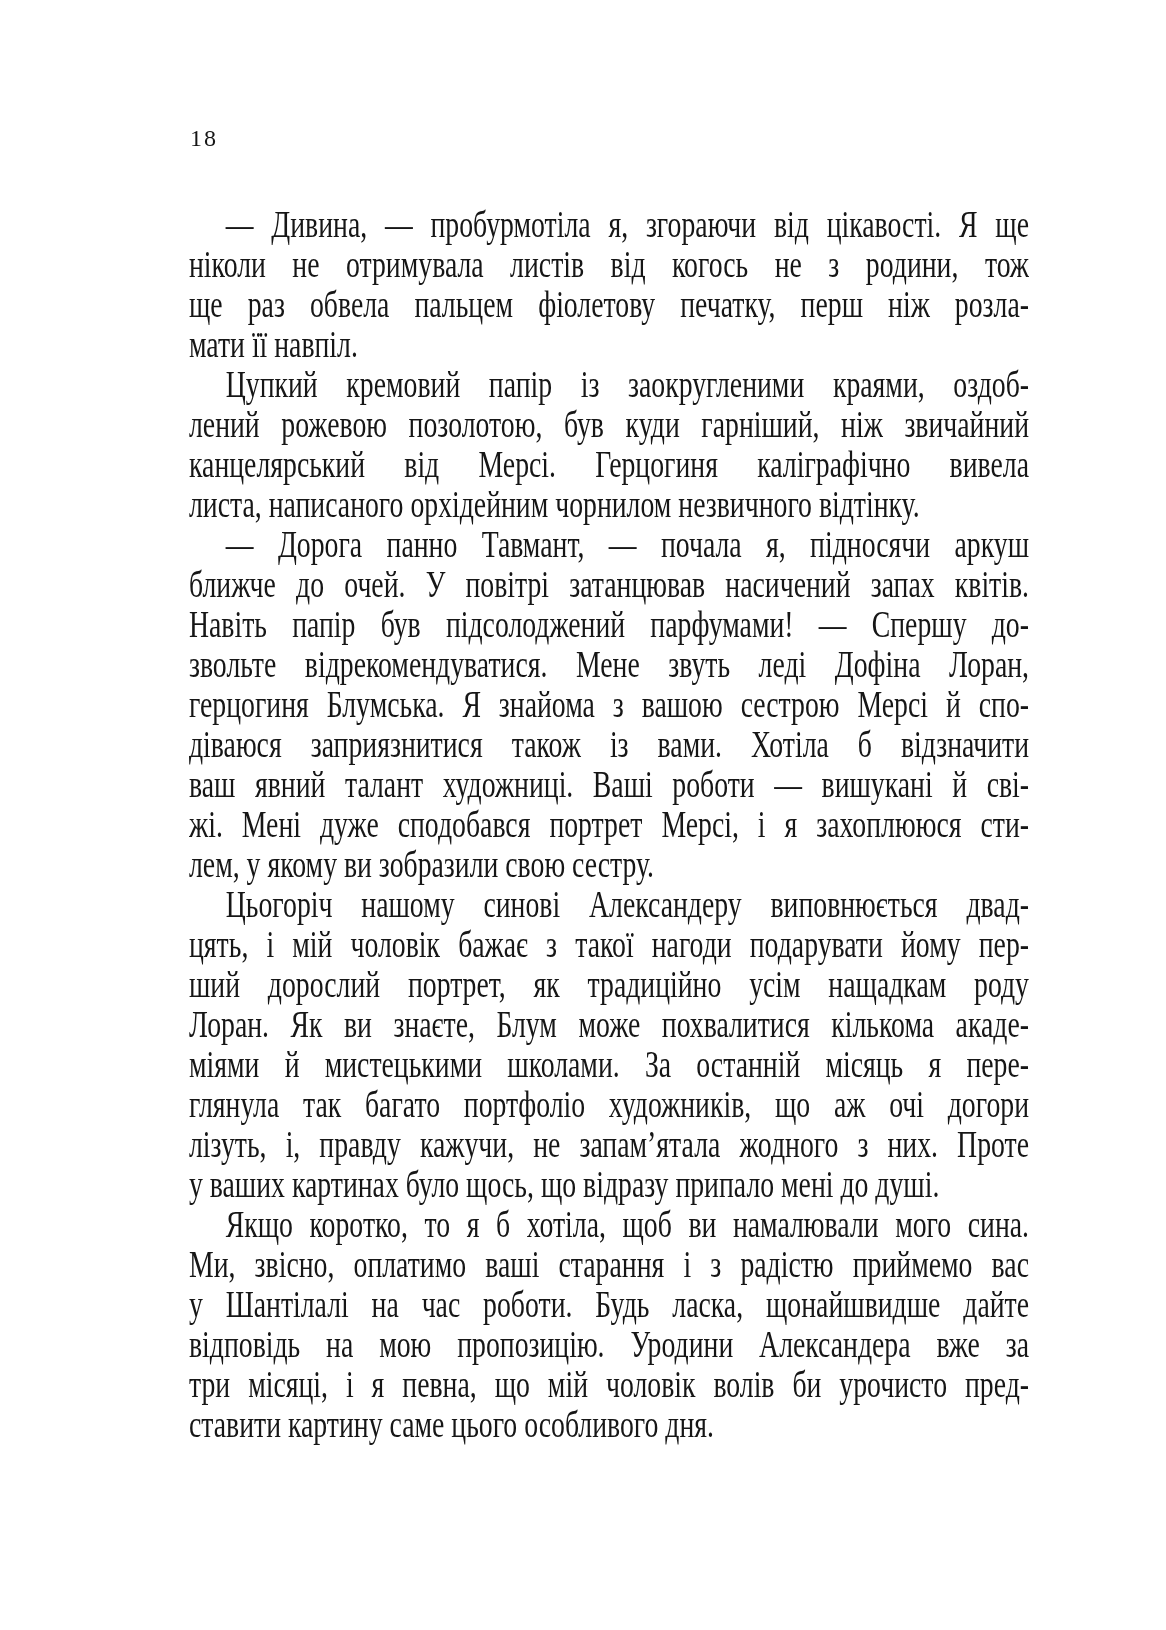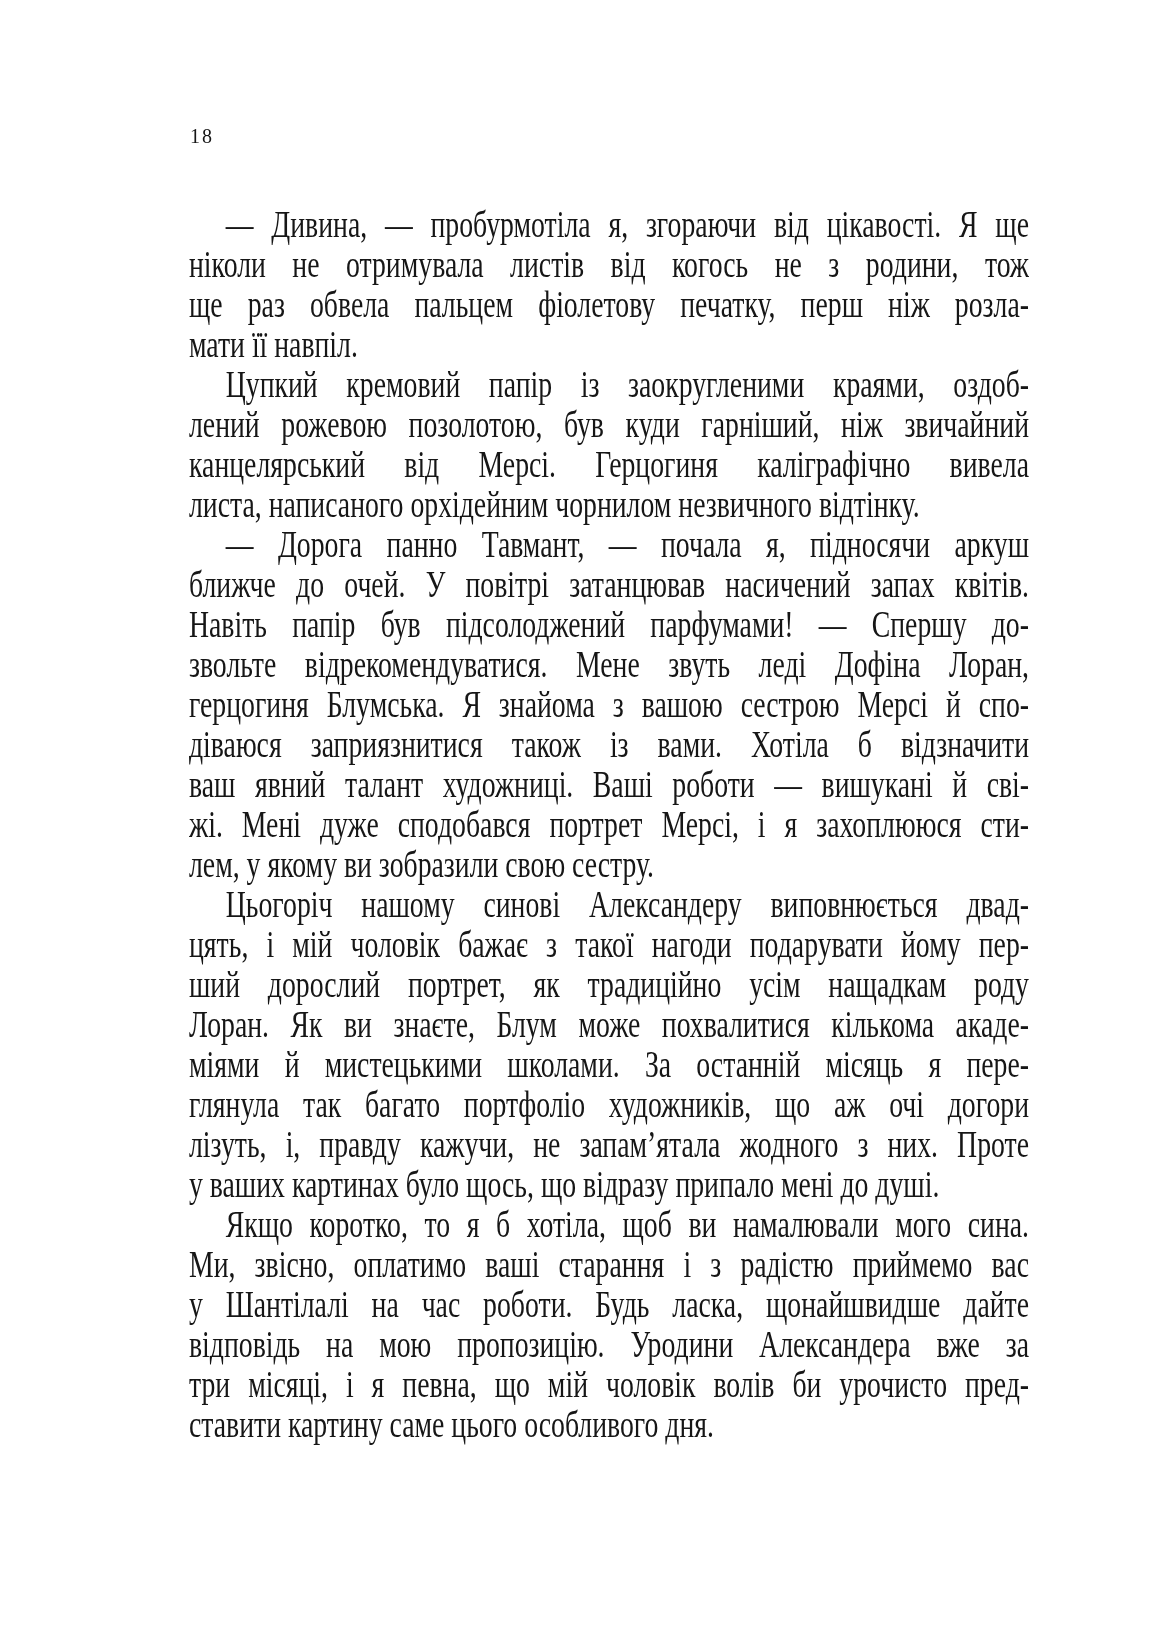--- a/index.html
+++ b/index.html
@@ -13,21 +13,21 @@
     background: #ffffff;
   }
   .page {
     position: absolute;
     inset: 0;
   }
   .folio {
     position: absolute;
     left: 190px;
     top: 125px;
-    font-size: 20px;
+    font-size: 24px;
     letter-spacing: 2px;
     color: #161616;
   }
   .text-block {
     position: absolute;
     left: 189px;
     top: 205px;
     width: 1120px;
     transform: scaleX(0.75);
     transform-origin: 0 0;

